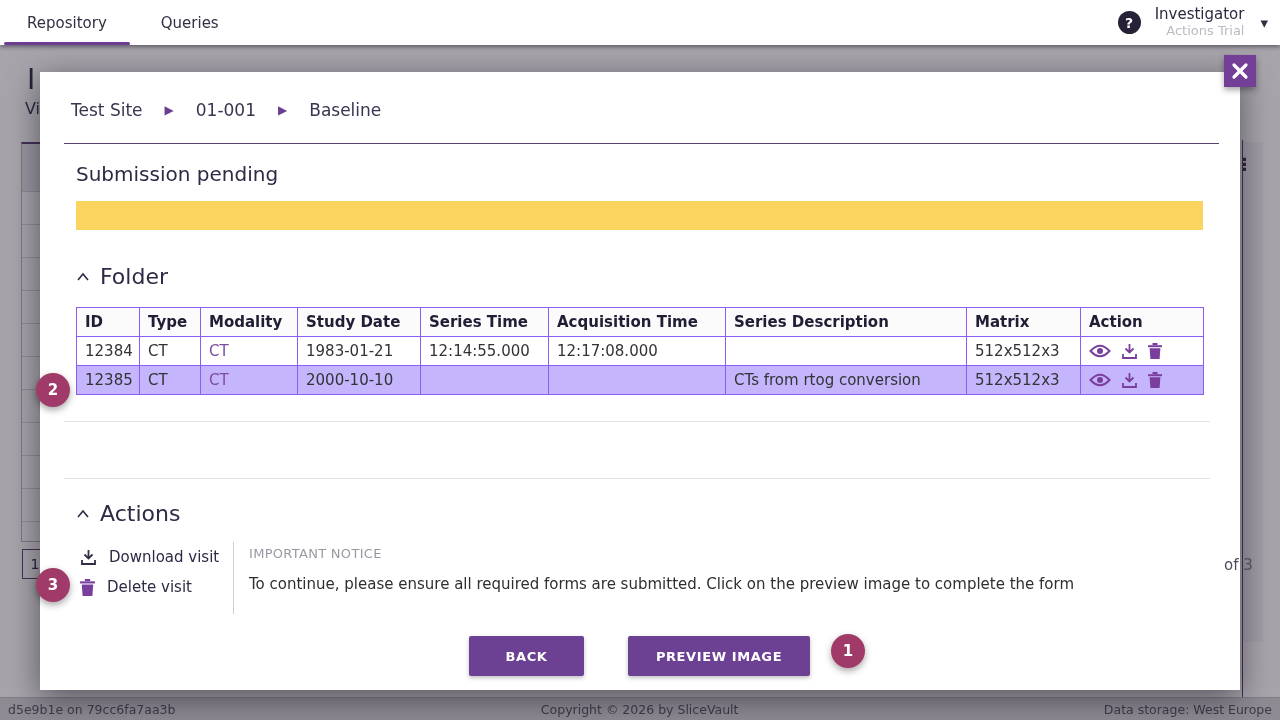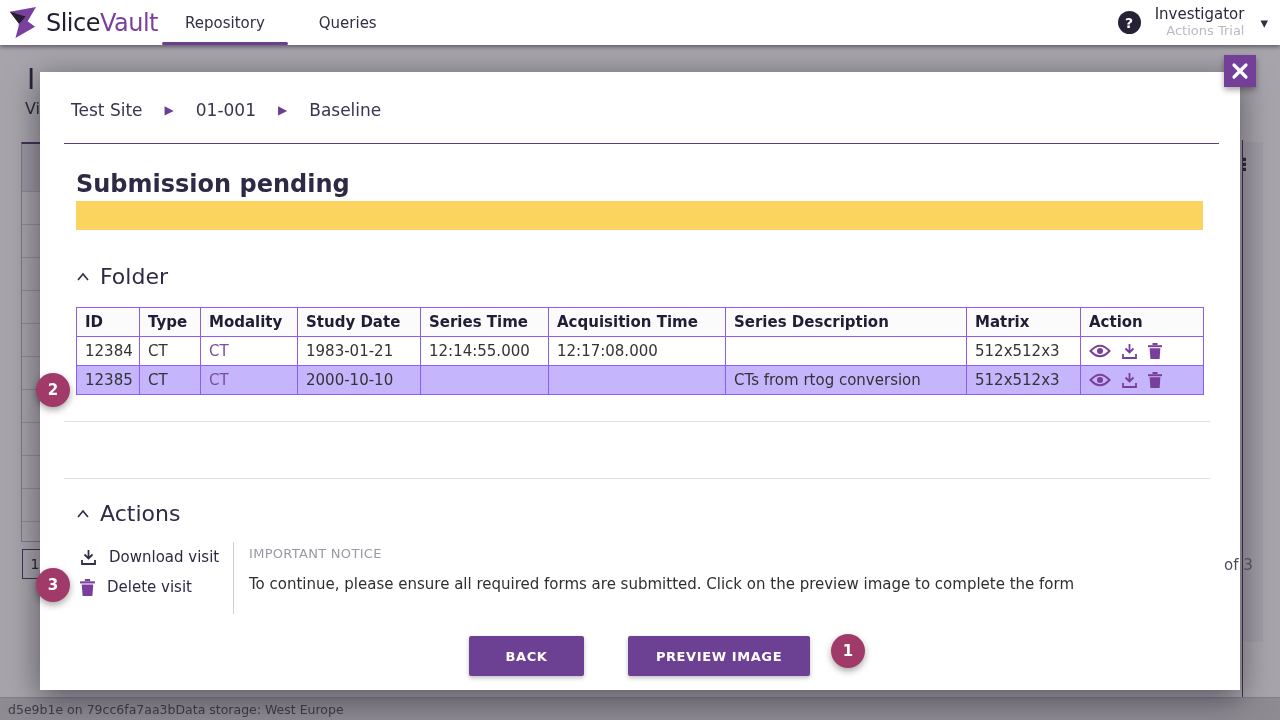--- a/index.html
+++ b/index.html
@@ -53,21 +53,21 @@
   .modal { position:absolute; top:72px; left:40px; width:1200px; height:618px; background:#fff;
            z-index:20; box-shadow:0 8px 30px rgba(10,5,20,.5); }
   .close-btn { position:absolute; top:55px; left:1224px; width:32px; height:32px; background:#743f96;
                z-index:40; display:flex; align-items:center; justify-content:center; cursor:pointer;
                box-shadow:0 3px 6px rgba(0,0,0,.35); }
   .breadcrumb { position:absolute; top:28px; left:31px; display:flex; align-items:center; gap:22px;
                 font-size:17px; color:#3a3450; }
   .bc-item { cursor:pointer; }
   .bc-sep { color:#6b3e91; font-size:12px; }
   .topline { position:absolute; top:71px; left:24px; width:1155px; height:0; border-top:1px solid #5d3f70; }
-  .status-h { position:absolute; top:98px; left:36px; font-size:24px; color:#2e2a45;font-weight:bold; }
+  .status-h { position:absolute; top:90px; left:36px; font-size:20px; color:#2e2a45; }
   .warnbar { position:absolute; top:129px; left:36px; width:1127px; height:29px; background:#fbd45f; }
 
   .section-h { position:absolute; left:36px; display:flex; align-items:center; gap:10px; cursor:pointer; }
   .section-h .lbl { font-size:22px; color:#2e2a45; }
   .sec-folder { top:192px; } .sec-docs { top:363px; } .sec-actions { top:429px; }
   .divider { position:absolute; left:24px; width:1146px; height:0; border-top:1px solid #e2e2e4; }
   .div1 { top:349px; } .div2 { top:406px; }
 
   table.series { position:absolute; top:235px; left:36px; width:1127px; border-collapse:collapse;
                  table-layout:fixed; font-size:15px; color:#333; }
@@ -118,34 +118,28 @@
       <div class="r"></div>
       <div class="r"></div>
       <div class="r"></div>
     </div>
     <div class="bg-pagebox">1</div>
     <div class="bg-rightline"></div>
     <div class="bg-rightstrip"></div>
     <div class="bg-kebab">⋮</div>
     <div class="bg-footer">
       <span>d5e9b1e on 79cc6fa7aa3b</span>
+      <span class="fc">Copyright © 2026 by SliceVault</span>
       <span class="fr">Data storage: West Europe</span>
     </div>
   </div>
 
   <div class="overlay"></div>
 
   <div class="topnav">
-    <div class="brand">
-      <svg width="32" height="34" viewBox="0 0 32 34">
-        <polygon points="2,5 30,0 21,15 29,21 8,33 12,18" fill="#7b3f9e"></polygon>
-        <polygon points="2,5 19,10 9,21 12,18" fill="#231f30"></polygon>
-      </svg>
-      <span class="brand-name"><span>Slice</span><span class="v2">Vault</span></span>
-    </div>
     <div class="tab active">
       <span>Repository</span>
     </div>
     <div class="tab">
       <span>Queries</span>
     </div>
     <div class="nav-right">
       <div class="help-circle">?</div>
       <div class="user-box">
         <div class="user-role">Investigator</div>

